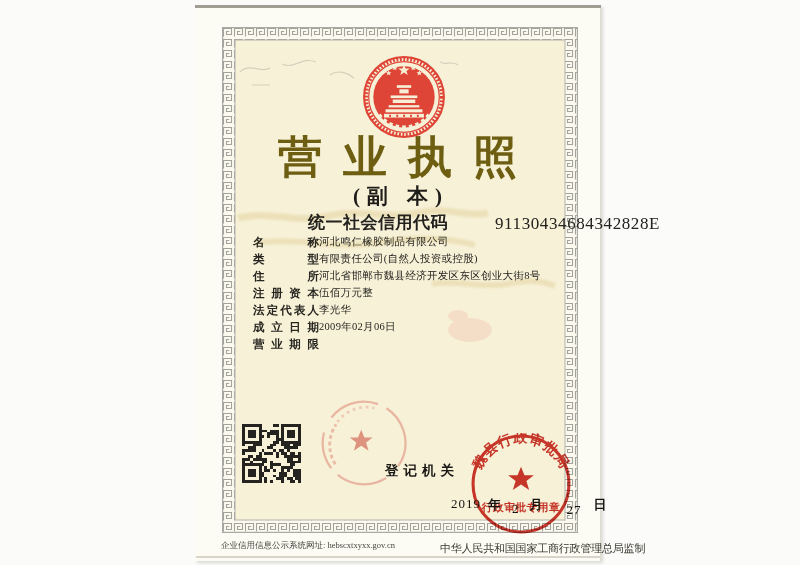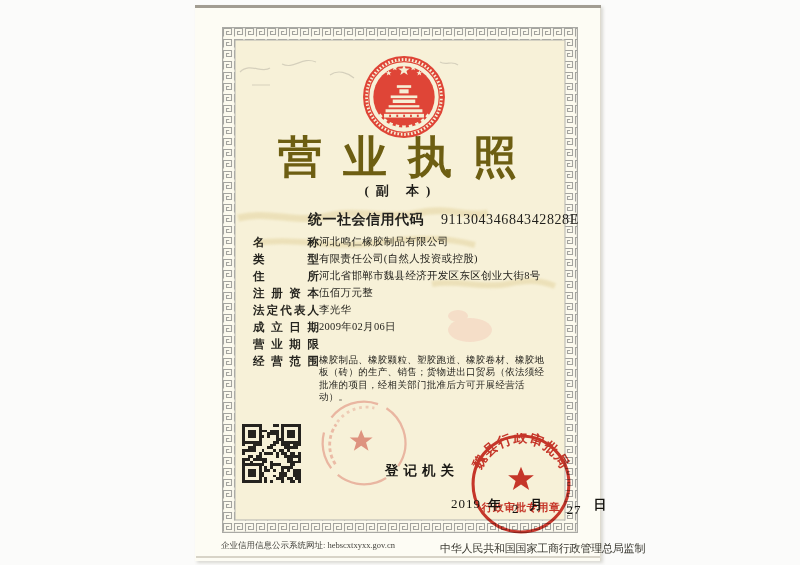--- a/index.html
+++ b/index.html
@@ -14,24 +14,24 @@
   
   .cream{position:absolute;left:235px;top:40px;width:330px;height:480px;
          background:#f7f1d8;}
   .frame-svg{position:absolute;left:222px;top:27px;}
   .emblem{position:absolute;left:361px;top:55px;width:86px;height:86px;}
   .title{position:absolute;left:235px;top:134px;width:330px;text-align:center;
          font-family:"Liberation Sans",sans-serif;font-weight:bold;
          font-size:44px;line-height:46px;color:#6d5e12;letter-spacing:21px;
          padding-left:16px;box-sizing:border-box;}
   .subtitle{position:absolute;left:235px;top:182px;width:330px;text-align:center;
-         font-weight:bold;font-size:13px;color:#1d1c18;letter-spacing:7px;padding-left:2px;
+         font-weight:bold;font-size:21px;color:#1d1c18;letter-spacing:7px;padding-left:2px;
          box-sizing:border-box;}
-  .codeline{position:absolute;left:308px;top:211px;display:flex;align-items:center;
-         font-size:14px;color:#22211d;}
+  .codeline{position:absolute;left:308px;top:211px;display:flex;align-items:flex-end;
+         font-size:17px;color:#22211d;gap:30px;}
   .codeline .clabel{font-family:"Liberation Sans",sans-serif;font-weight:bold;letter-spacing:.5px;}
   .codeline .cvalue{margin-left:17px;font-family:"Liberation Serif",serif;letter-spacing:.6px;}
   .fields{position:absolute;left:253px;top:235px;width:310px;}
   .frow{display:flex;align-items:flex-start;margin-bottom:3px;}
   .flabel{width:66px;min-height:14px;line-height:14px;flex:none;
          font-family:"Liberation Sans",sans-serif;font-weight:bold;font-size:11.5px;
          color:#26251f;text-align:justify;text-align-last:justify;}
   .fvalue{width:234px;line-height:14px;font-size:10.5px;color:#1f1e19;letter-spacing:.3px;}
   .frow.scope .fvalue{font-size:9.5px;line-height:12.4px;}
   .qr{position:absolute;left:242px;top:424px;width:59px;height:59px;}
@@ -151,24 +151,20 @@
       <span class="flabel">法定代表人</span>
       <span class="fvalue">李光华</span>
     </div>
     <div class="frow">
       <span class="flabel">成立日期</span>
       <span class="fvalue">2009年02月06日</span>
     </div>
     <div class="frow">
       <span class="flabel">营业期限</span>
       <span class="fvalue"></span>
-    </div>
-    <div class="frow scope">
-      <span class="flabel">经营范围</span>
-      <span class="fvalue">橡胶制品、橡胶颗粒、塑胶跑道、橡胶卷材、橡胶地板（砖）的生产、销售；货物进出口贸易（依法须经批准的项目，经相关部门批准后方可开展经营活动）。</span>
     </div>
   </div>
 
   <svg class="qr" id="qr-svg" viewBox="0 0 21 21" shape-rendering="crispEdges">
       <rect x="0" y="0" width="1" height="1" fill="#25231f"></rect>
       <rect x="1" y="0" width="1" height="1" fill="#25231f"></rect>
       <rect x="2" y="0" width="1" height="1" fill="#25231f"></rect>
       <rect x="3" y="0" width="1" height="1" fill="#25231f"></rect>
       <rect x="4" y="0" width="1" height="1" fill="#25231f"></rect>
       <rect x="5" y="0" width="1" height="1" fill="#25231f"></rect>

